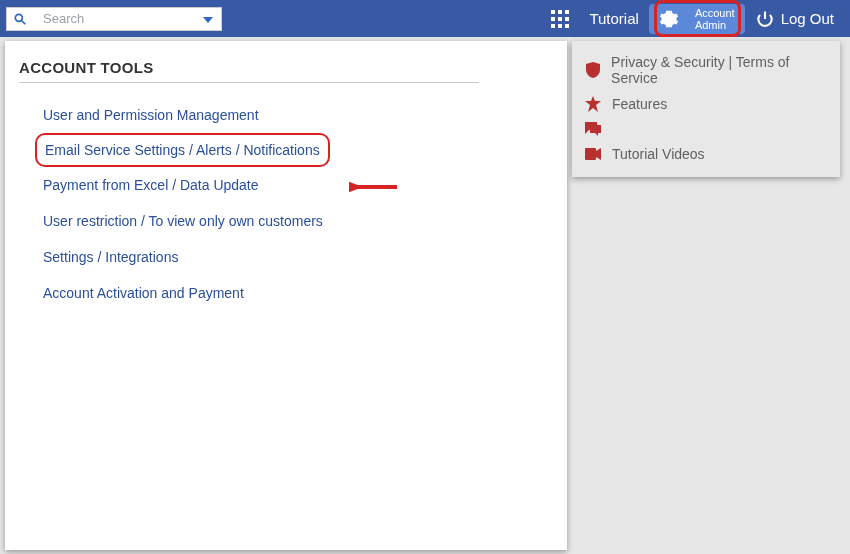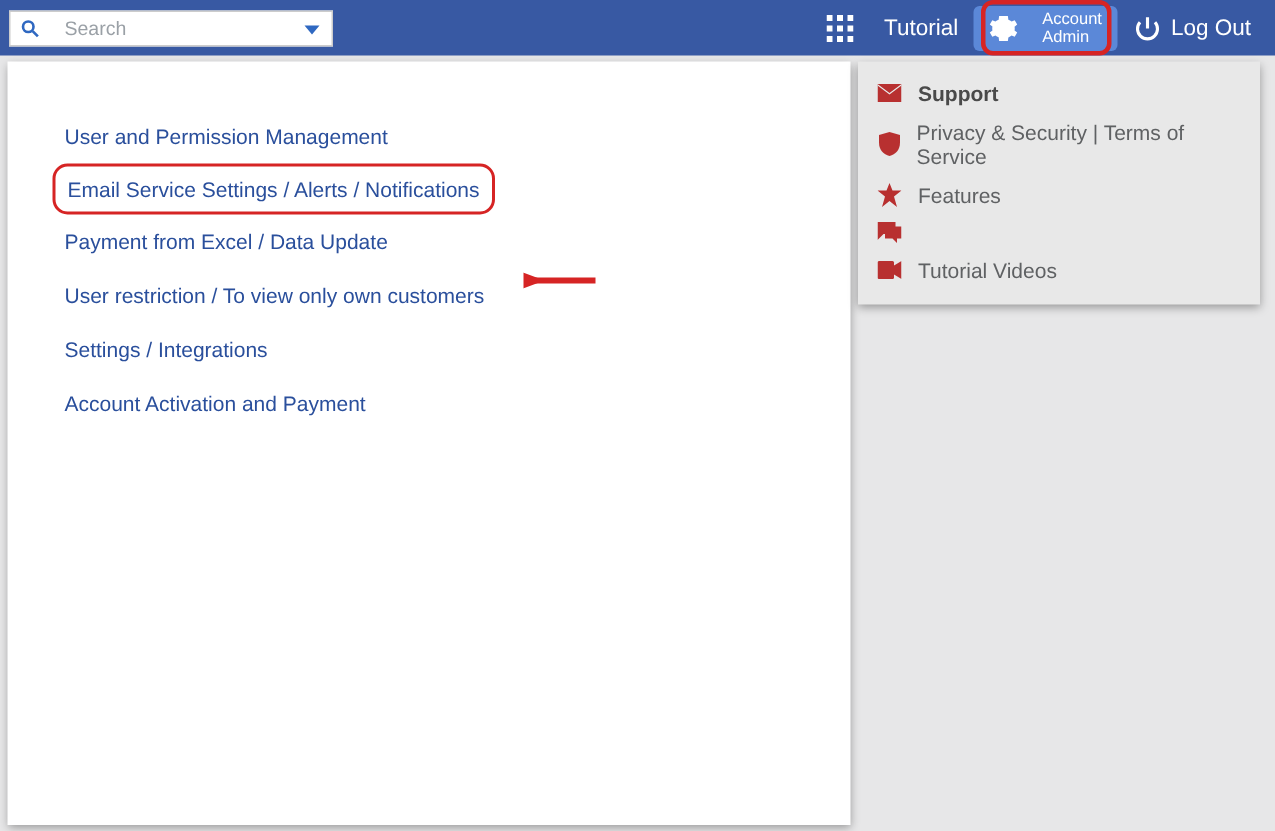--- a/index.html
+++ b/index.html
@@ -146,49 +146,41 @@
 <svg class="red-arrow-tb" width="40" height="55">
   <defs>
       <marker id="ah1" markerWidth="8" markerHeight="8" refX="4" refY="3" orient="auto">
     <path d="M0,0 L8,3 L0,6 Z" fill="#d62424"></path>
       </marker>
     </defs>
   <path d="M28,50 Q10,30 5,5" stroke="#d62424" stroke-width="3.5" fill="none" marker-end="url(#ah1)"></path>
 </svg>
 
 <div class="panel tools">
+  <h2>ACCOUNT TOOLS</h2>
   <ul id="tools-list">
       <div><li>User and Permission Management</li></div>
       <div><li class="highlight">Email Service Settings / Alerts / Notifications</li></div>
       <div><li>Payment from Excel / Data Update</li></div>
       <div><li>User restriction / To view only own customers</li></div>
       <div><li>Settings / Integrations</li></div>
       <div><li>Account Activation and Payment</li></div>
     </ul>
 
   <svg class="red-arrow-left" width="50" height="24">
     <defs>
         <marker id="ah2" markerWidth="8" markerHeight="8" refX="2" refY="3" orient="auto">
       <path d="M8,0 L0,3 L8,6 Z" fill="#d62424"></path>
         </marker>
       </defs>
     <line x1="48" y1="12" x2="6" y2="12" stroke="#d62424" stroke-width="4" marker-end="url(#ah2)"></line>
   </svg>
 </div>
 
 <div class="panel menu" id="menu-panel">
-    <div class="row bold">
-      <span class="ic">
-        <svg width="16" height="12" viewBox="0 0 16 12">
-          <path fill="#b83030" d="M0 0h16v12H0z"></path>
-          <path fill="#e8e8e8" d="M0 0l8 6 8-6v1L8 7 0 1z"></path>
-        </svg>
-      </span>
-      <span>Support</span>
-    </div>
     <div class="row">
       <span class="ic">
         <svg width="14" height="16" viewBox="0 0 14 16">
           <path fill="#b83030" d="M7 0l7 2v5c0 5-3 8-7 9C3 15 0 12 0 7V2z"></path>
         </svg>
       </span>
       <span>Privacy &amp; Security | Terms of Service</span>
     </div>
     <div class="row">
       <span class="ic">

